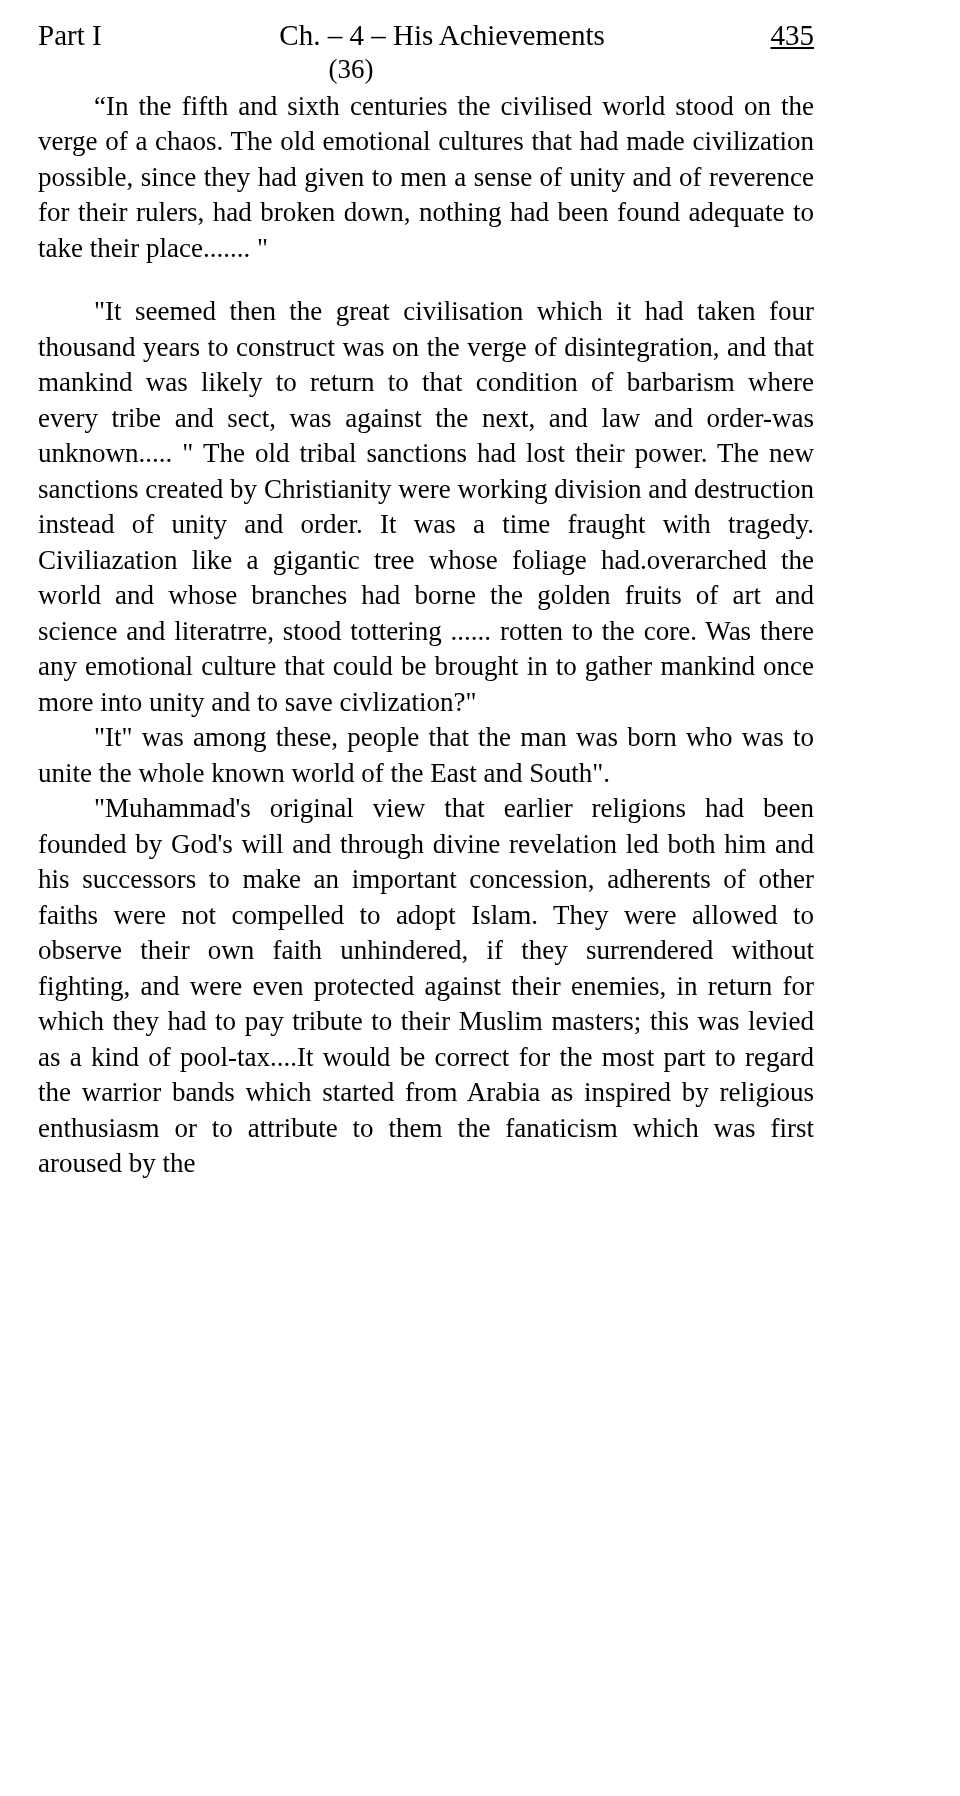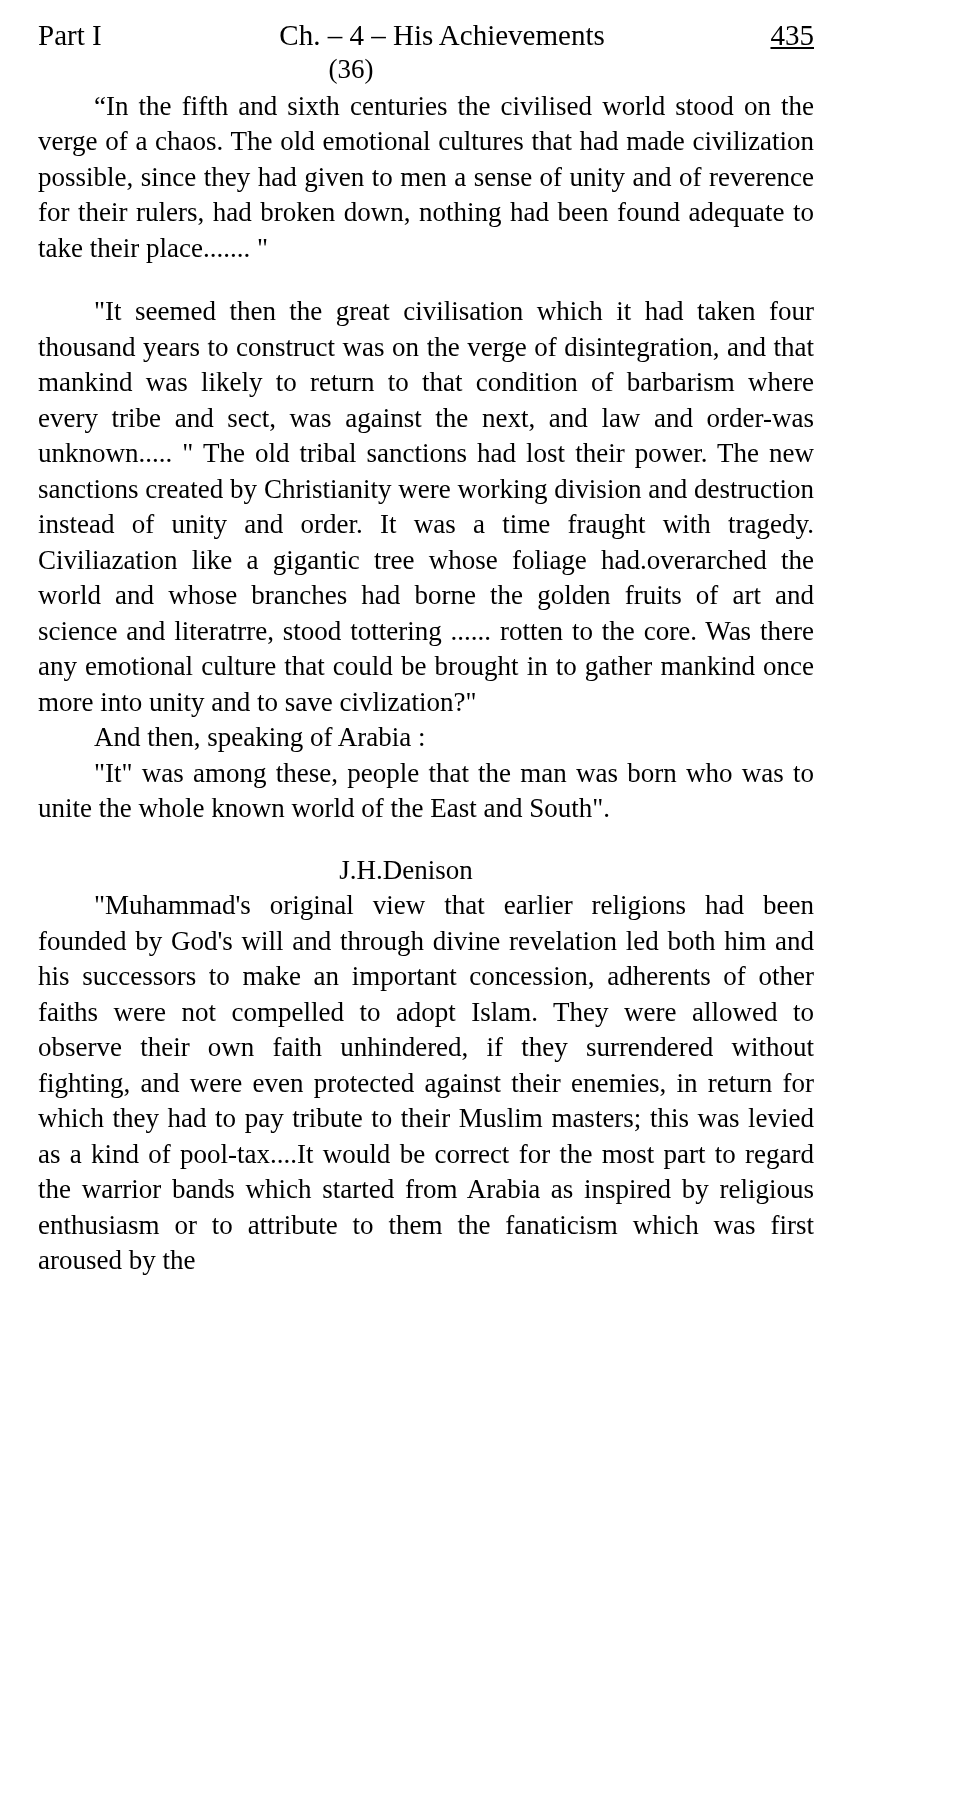--- a/index.html
+++ b/index.html
@@ -89,22 +89,20 @@
     <div class="chapter">Ch. – 4 – His Achievements</div>
     <div class="pageno">435</div>
   </div>
 
   <div class="section-num">(36)</div>
 
   <p class="body indent">“In the fifth and sixth centuries the civilised world stood on the verge of a chaos. The old emotional cultures that had made civilization possible, since they had given to men  a sense of unity and of reverence for their rulers, had broken down, nothing had been found adequate to take their place....... "</p>
 
   <p class="body indent gap">"It seemed then the great civilisation which it had taken four thousand years to construct was on the verge of disintegration, and that mankind was likely to return to that condition of barbarism where every tribe and sect, was against the next, and law and order-was unknown..... " The old tribal sanctions had lost their power. The new sanctions created by Christianity were working division and destruction instead of unity and order. It was a time fraught with tragedy. Civiliazation like a gigantic tree whose foliage had.overarched the world and whose branches had borne the golden fruits of art and science and literatrre, stood tottering ...... rotten to the core. Was there any emotional culture that could be brought in to gather mankind once more into unity and to save civlization?"</p>
 
-  <p class="body indent">And then, speaking of Arabia :</p>
 
   <p class="body indent">"It" was among these, people that the man was born who was to unite the whole known world of the East and South".</p>
 
-  <div class="centered">J.H.Denison</div>
 
 
   <p class="body indent">"Muhammad's original view that earlier religions had been founded by God's will and through divine revelation led both him and his successors to make an important concession, adherents of other faiths were not compelled to adopt Islam. They were allowed to observe their own faith unhindered, if they surrendered without fighting, and were even protected against their enemies, in return for which they had to pay tribute to their Muslim masters; this was levied as a kind of pool-tax....It would be correct for the most part to regard the warrior bands which started from Arabia as inspired by religious enthusiasm or to attribute to them the fanaticism which  was first aroused by the</p>
 
 </div>
 
 </body></html>

